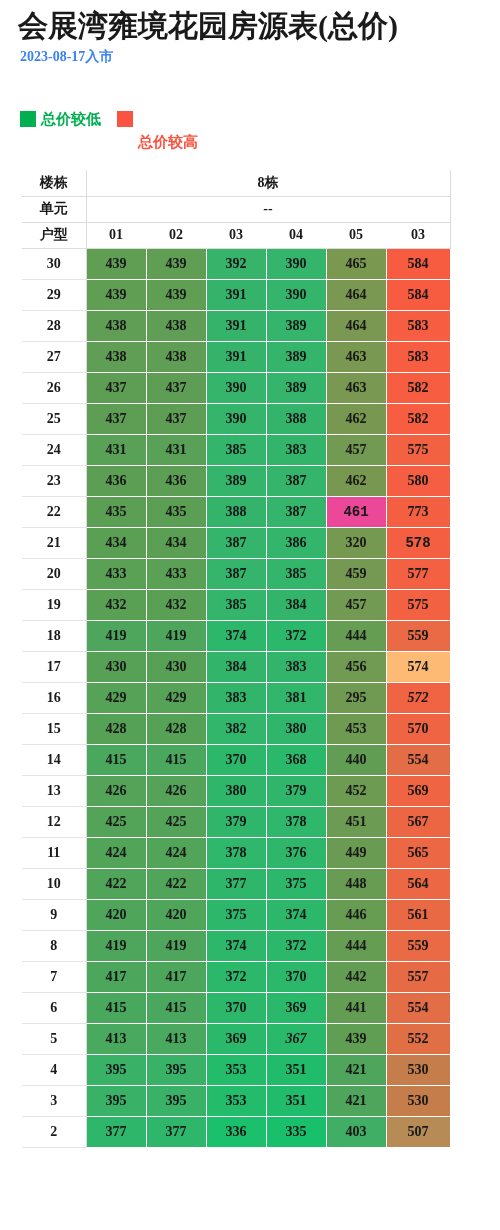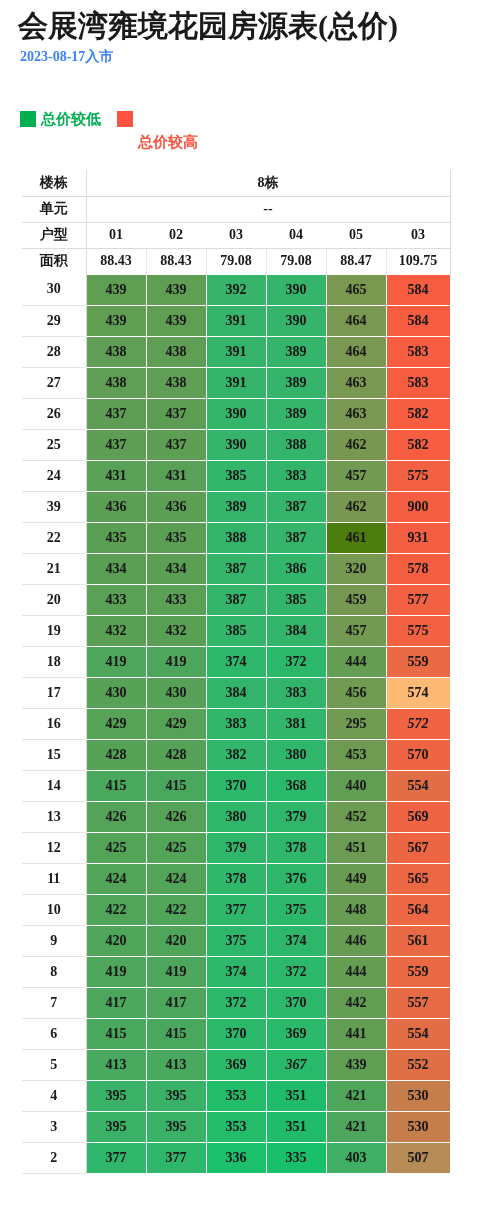--- a/index.html
+++ b/index.html
@@ -174,29 +174,20 @@
           </tr>
           <tr class="head head-unit-numbers">
             <td class="hdr-label">户型</td>
             <td class="hdr-cell">01</td>
             <td class="hdr-cell">02</td>
             <td class="hdr-cell">03</td>
             <td class="hdr-cell">04</td>
             <td class="hdr-cell">05</td>
             <td class="hdr-cell rightedge">03</td>
           </tr>
-          <tr class="head head-area">
-            <td class="hdr-label">面积</td>
-            <td class="hdr-cell">88.43</td>
-            <td class="hdr-cell">88.43</td>
-            <td class="hdr-cell">79.08</td>
-            <td class="hdr-cell">79.08</td>
-            <td class="hdr-cell">88.47</td>
-            <td class="hdr-cell rightedge">109.75</td>
-          </tr>
           <tr class="data">
             <td class="rowlabel">30</td>
             <td class="cell" style="background: rgb(96, 158, 84);">439</td>
             <td class="cell" style="background: rgb(96, 158, 84);">439</td>
             <td class="cell" style="background: rgb(55, 179, 106);">392</td>
             <td class="cell" style="background: rgb(53, 180, 107);">390</td>
             <td class="cell" style="background: rgb(123, 152, 81);">465</td>
             <td class="cell" style="background: rgb(247, 92, 65);">584</td>
           </tr>
           <tr class="data">
@@ -247,45 +238,45 @@
           <tr class="data">
             <td class="rowlabel">24</td>
             <td class="cell" style="background: rgb(88, 161, 86);">431</td>
             <td class="cell" style="background: rgb(88, 161, 86);">431</td>
             <td class="cell" style="background: rgb(51, 181, 107);">385</td>
             <td class="cell" style="background: rgb(50, 181, 107);">383</td>
             <td class="cell" style="background: rgb(114, 154, 82);">457</td>
             <td class="cell" style="background: rgb(242, 97, 66);">575</td>
           </tr>
           <tr class="data">
-            <td class="rowlabel">39</td>
+            <td class="rowlabel">23</td>
             <td class="cell" style="background: rgb(92, 159, 84);">436</td>
             <td class="cell" style="background: rgb(92, 159, 84);">436</td>
             <td class="cell" style="background: rgb(53, 180, 107);">389</td>
             <td class="cell" style="background: rgb(52, 181, 107);">387</td>
             <td class="cell" style="background: rgb(120, 152, 82);">462</td>
-            <td class="cell" style="background: rgb(245, 94, 66);">900</td>
+            <td class="cell" style="background: rgb(245, 94, 66);">580</td>
           </tr>
           <tr class="data">
             <td class="rowlabel">22</td>
             <td class="cell" style="background: rgb(91, 159, 84);">435</td>
             <td class="cell" style="background: rgb(91, 159, 84);">435</td>
             <td class="cell" style="background: rgb(52, 180, 107);">388</td>
             <td class="cell" style="background: rgb(52, 181, 107);">387</td>
-            <td class="cell" style="background: #4d7c0f;">461</td>
-            <td class="cell" style="background: rgb(244, 95, 66);">931</td>
+            <td class="cell" style="background: #ec4899; font-family: Liberation Mono, monospace;">461</td>
+            <td class="cell" style="background: rgb(244, 95, 66);">773</td>
           </tr>
           <tr class="data">
             <td class="rowlabel">21</td>
             <td class="cell" style="background: rgb(90, 159, 84);">434</td>
             <td class="cell" style="background: rgb(90, 159, 84);">434</td>
             <td class="cell" style="background: rgb(52, 181, 107);">387</td>
             <td class="cell" style="background: rgb(51, 181, 107);">386</td>
             <td class="cell" style="background: rgb(118, 153, 82);">320</td>
-            <td class="cell" style="background: rgb(244, 95, 66);">578</td>
+            <td class="cell" style="background: rgb(244, 95, 66); font-family: Liberation Mono, monospace;">578</td>
           </tr>
           <tr class="data">
             <td class="rowlabel">20</td>
             <td class="cell" style="background: rgb(90, 160, 85);">433</td>
             <td class="cell" style="background: rgb(90, 160, 85);">433</td>
             <td class="cell" style="background: rgb(52, 181, 107);">387</td>
             <td class="cell" style="background: rgb(51, 181, 107);">385</td>
             <td class="cell" style="background: rgb(117, 153, 82);">459</td>
             <td class="cell" style="background: rgb(243, 96, 66);">577</td>
           </tr>

